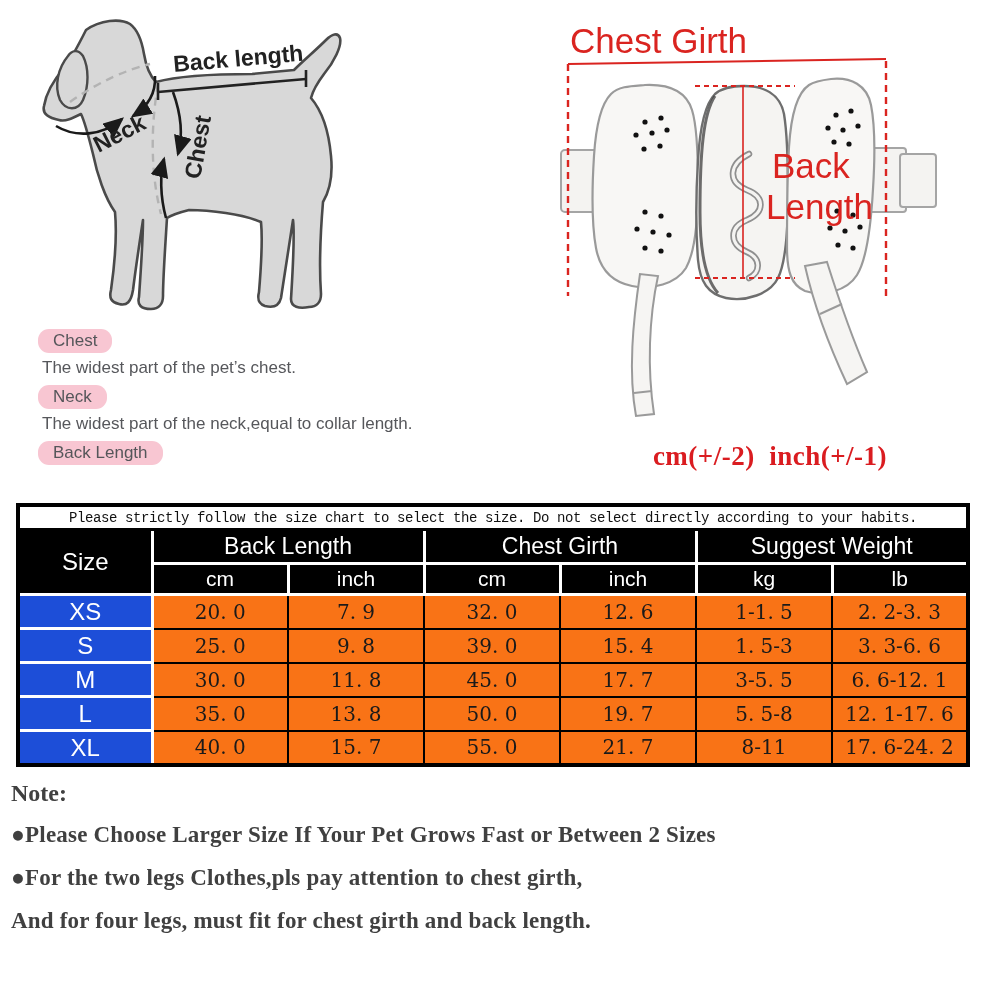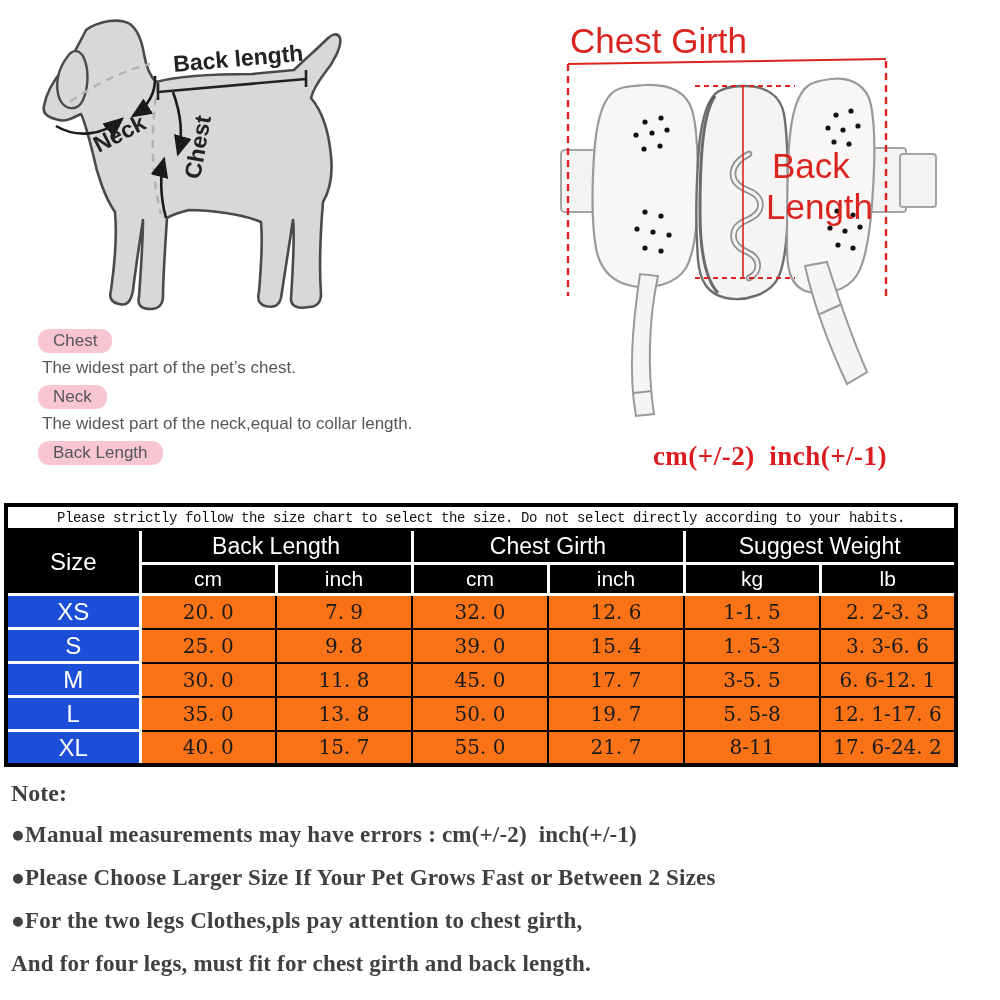--- a/index.html
+++ b/index.html
@@ -21,21 +21,21 @@
   
   .def{position:absolute;left:38px;width:500px;}
   .def .pill{
     display:inline-block;background:#f8c6d2;color:#55565a;
     font-size:17px;line-height:21px;padding:1px 15px 2px;border-radius:11px;
   }
   .def .txt{margin:5px 4px 0;color:#56575b;font-size:17px;line-height:20px;}
 
   
   #size-table{
-    position:absolute;left:4px;top:503px;width:952px;
+    position:absolute;left:16px;top:503px;width:952px;
     border-collapse:collapse;table-layout:fixed;border:4px solid #000;
   }
   #size-table th,#size-table td{text-align:center;vertical-align:middle;padding:0;overflow:hidden;}
   #size-table .strip-cell{
     background:#fff;border:3px solid #000;height:21px;
     font-family:"Liberation Mono",monospace;font-size:14px;color:#111;
     font-weight:normal;letter-spacing:-0.4px;white-space:nowrap;
   }
   #size-table .hdr th{background:#000;color:#fff;border:3px solid #fff;font-weight:normal;}
   #size-table .hdr1 th{font-size:23px;height:31px;}
@@ -277,17 +277,16 @@
     <td>55. 0</td>
     <td>21. 7</td>
     <td>8-11</td>
     <td>17. 6-24. 2</td>
   </tr>
   </tbody>
 </table>
 
 <div id="notes">
   <p class="title">Note:</p>
-  <p class="item">●Manual measurements may have errors : cm(+/-2)  inch(+/-1)</p>
   <p class="item">●Please Choose Larger Size If Your Pet Grows Fast or Between 2 Sizes</p>
   <p class="item">●For the two legs Clothes,pls pay attention to chest girth,</p>
   <p class="item">And for four legs, must fit for chest girth and back length.</p>
 </div>
 
 </body></html>

